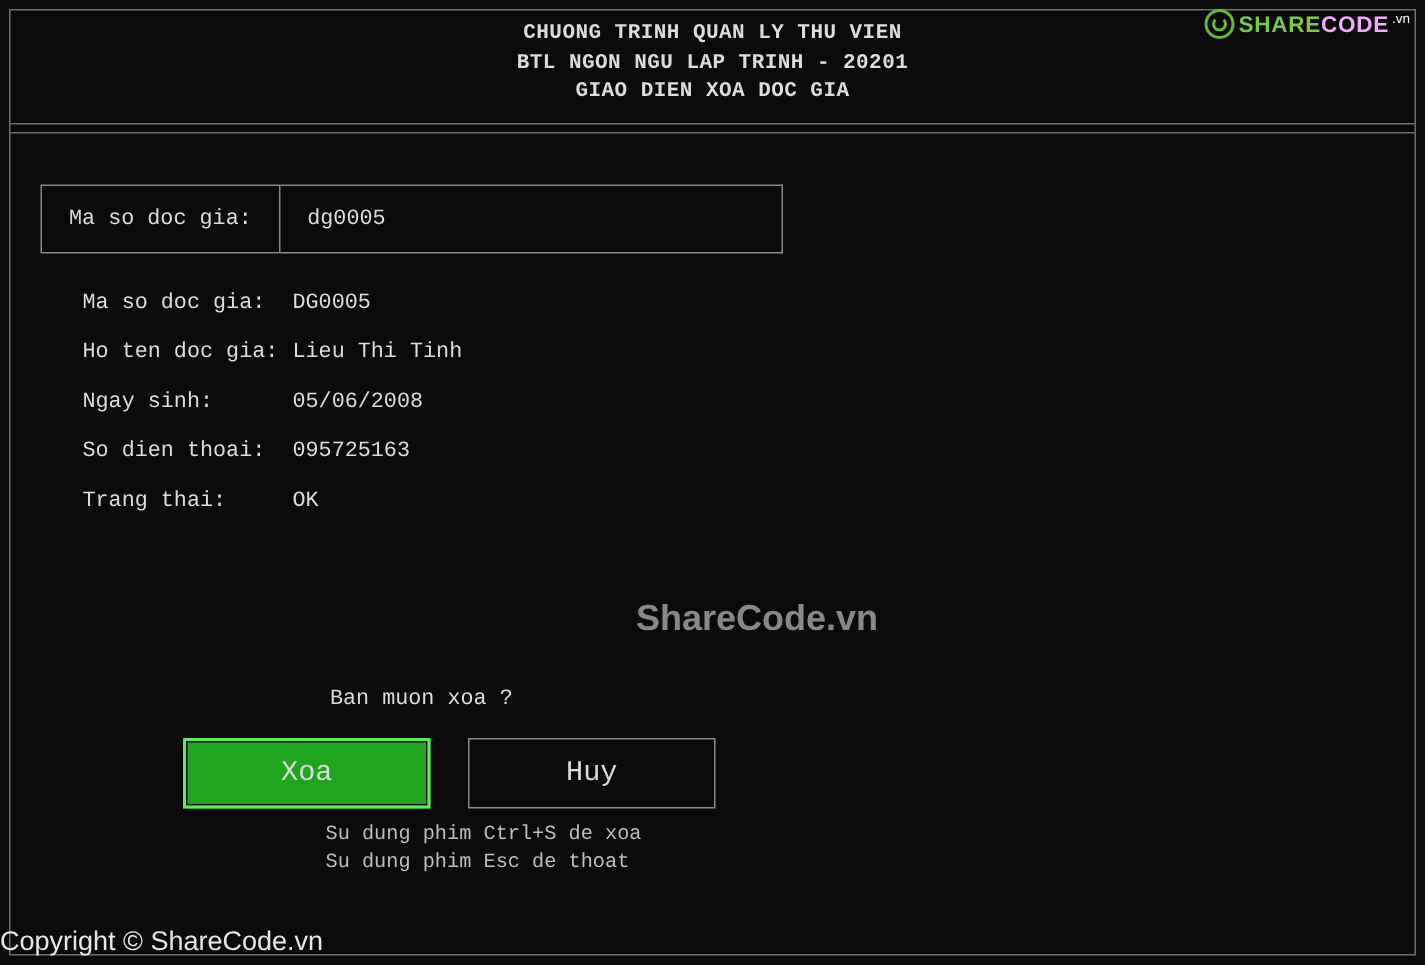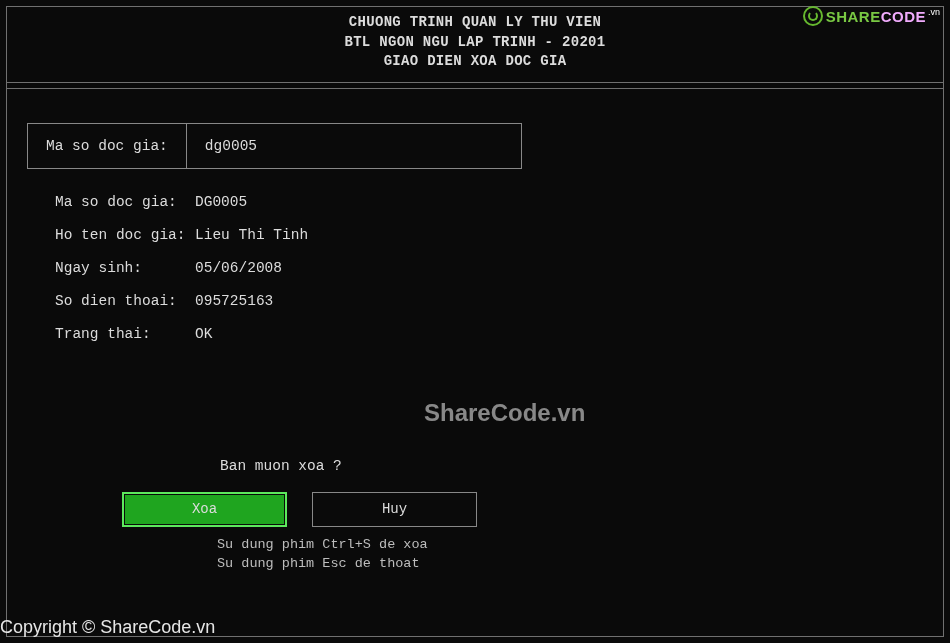--- a/index.html
+++ b/index.html
@@ -77,25 +77,25 @@
     margin-bottom: 18px;
   }
   .button-row {
     display: flex;
     gap: 25px;
     padding-left: 0;
     margin-bottom: 8px;
   }
   .btn {
     width: 165px;
-    height: 35px;
+    height: 47px;
     display: flex;
     align-items: center;
     justify-content: center;
-    font-size: 14px;
+    font-size: 19px;
     font-family: inherit;
     border: 1px solid #888;
     background: transparent;
     color: #dcdcdc;
     cursor: pointer;
   }
   .btn-primary {
     background: #1fa51f;
     border: 2px solid #5de85d;
     box-shadow: 0 0 0 1px #0a0a0a inset;

